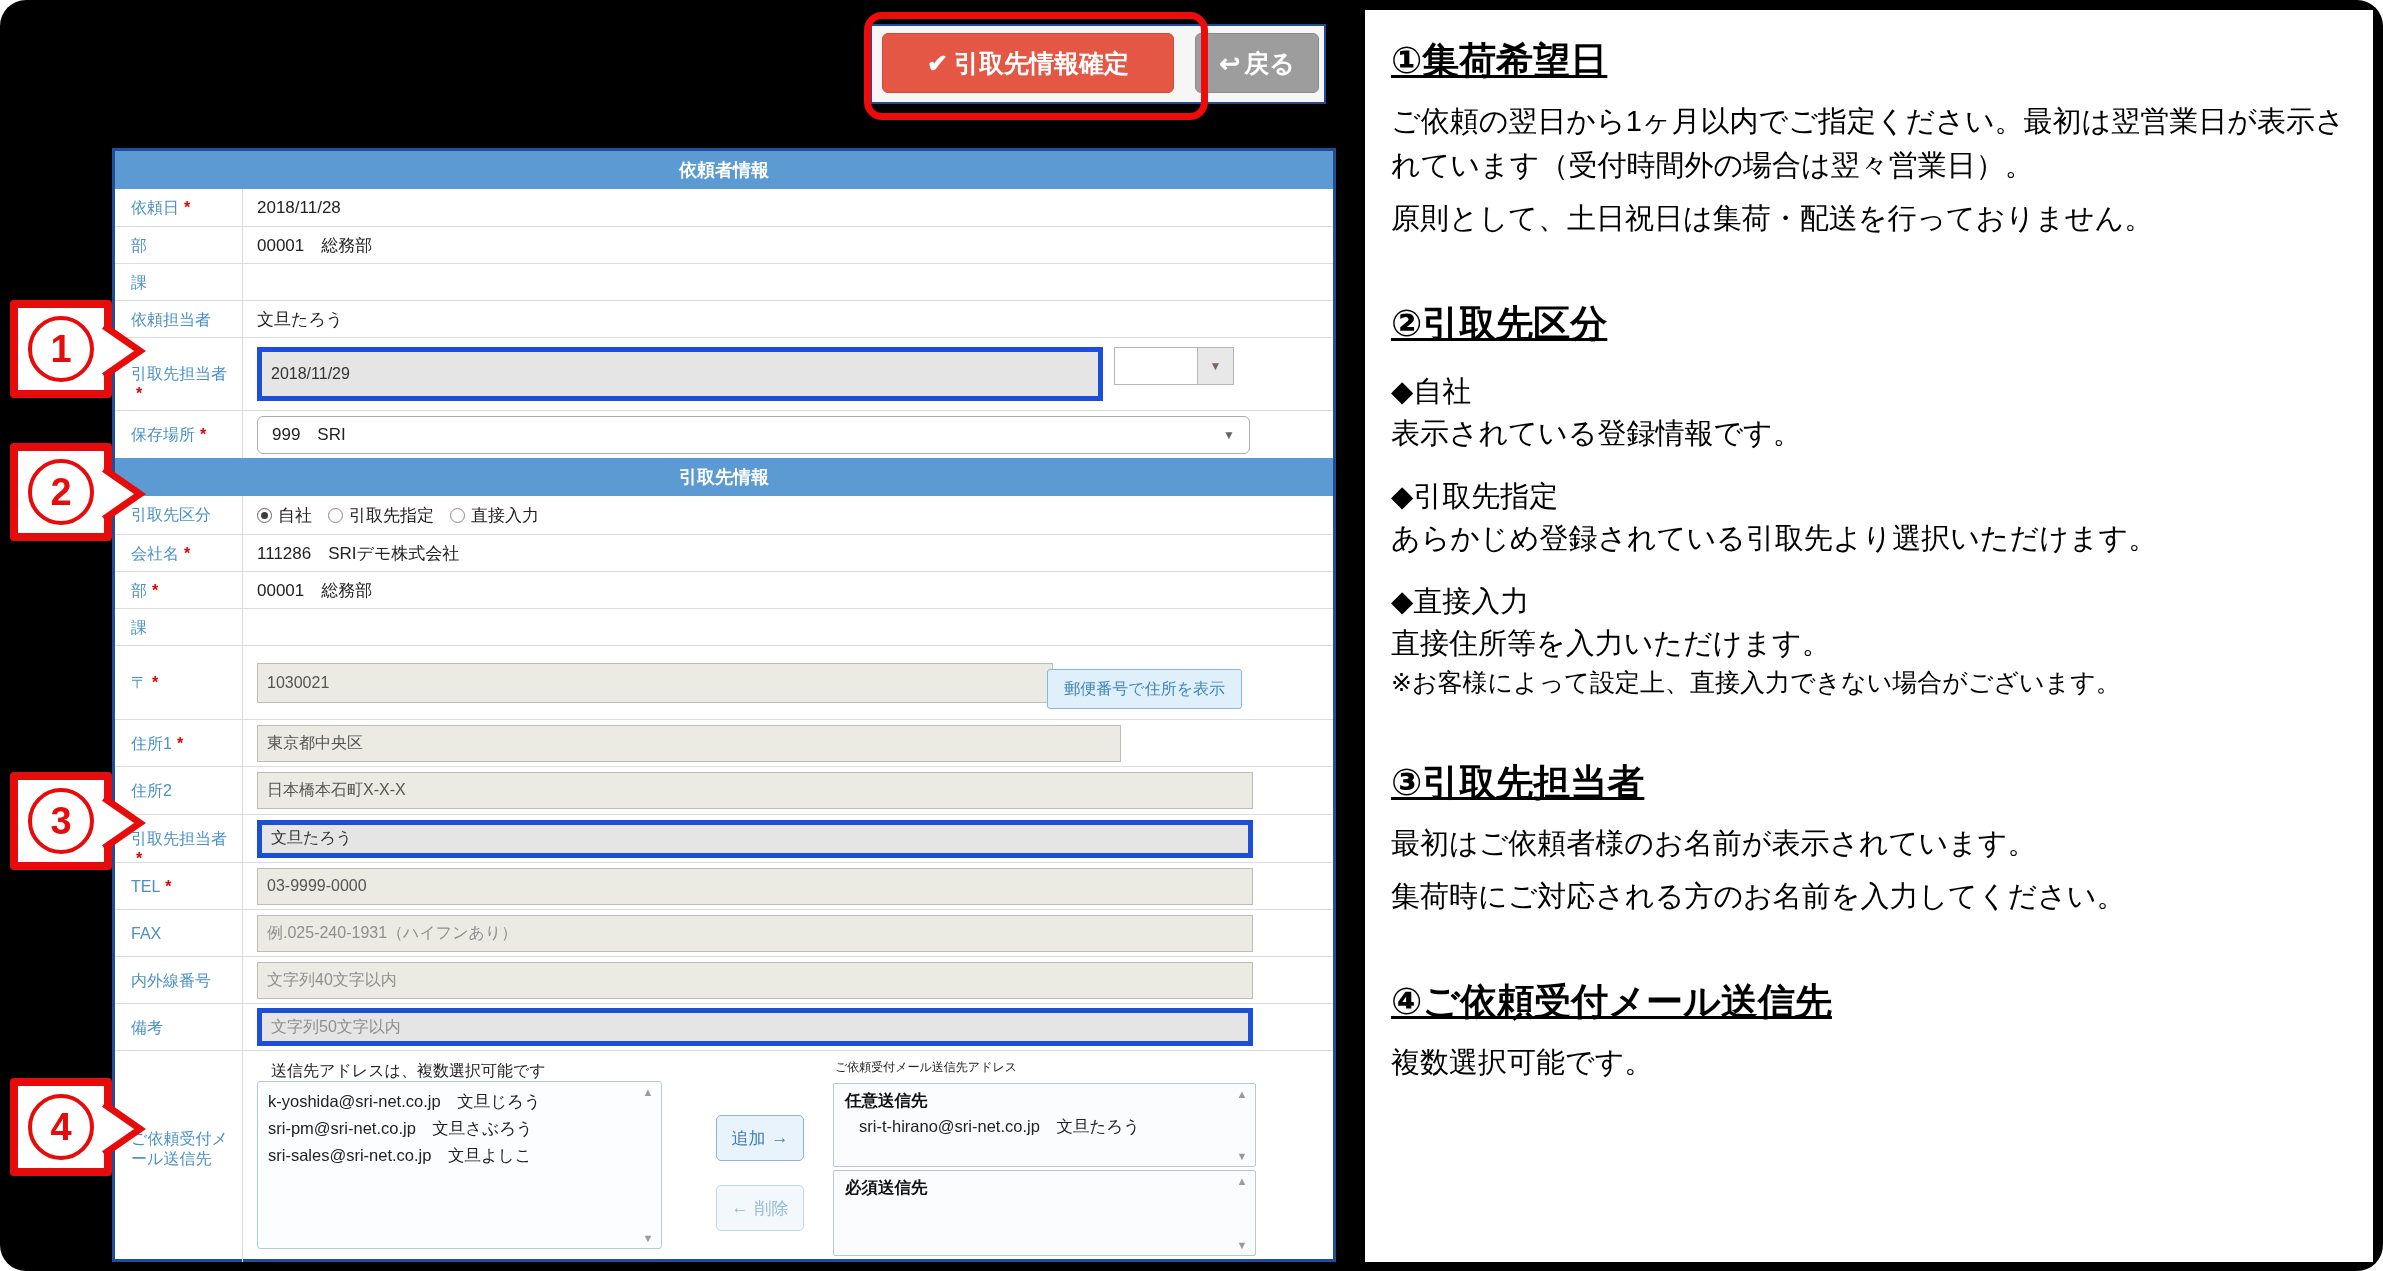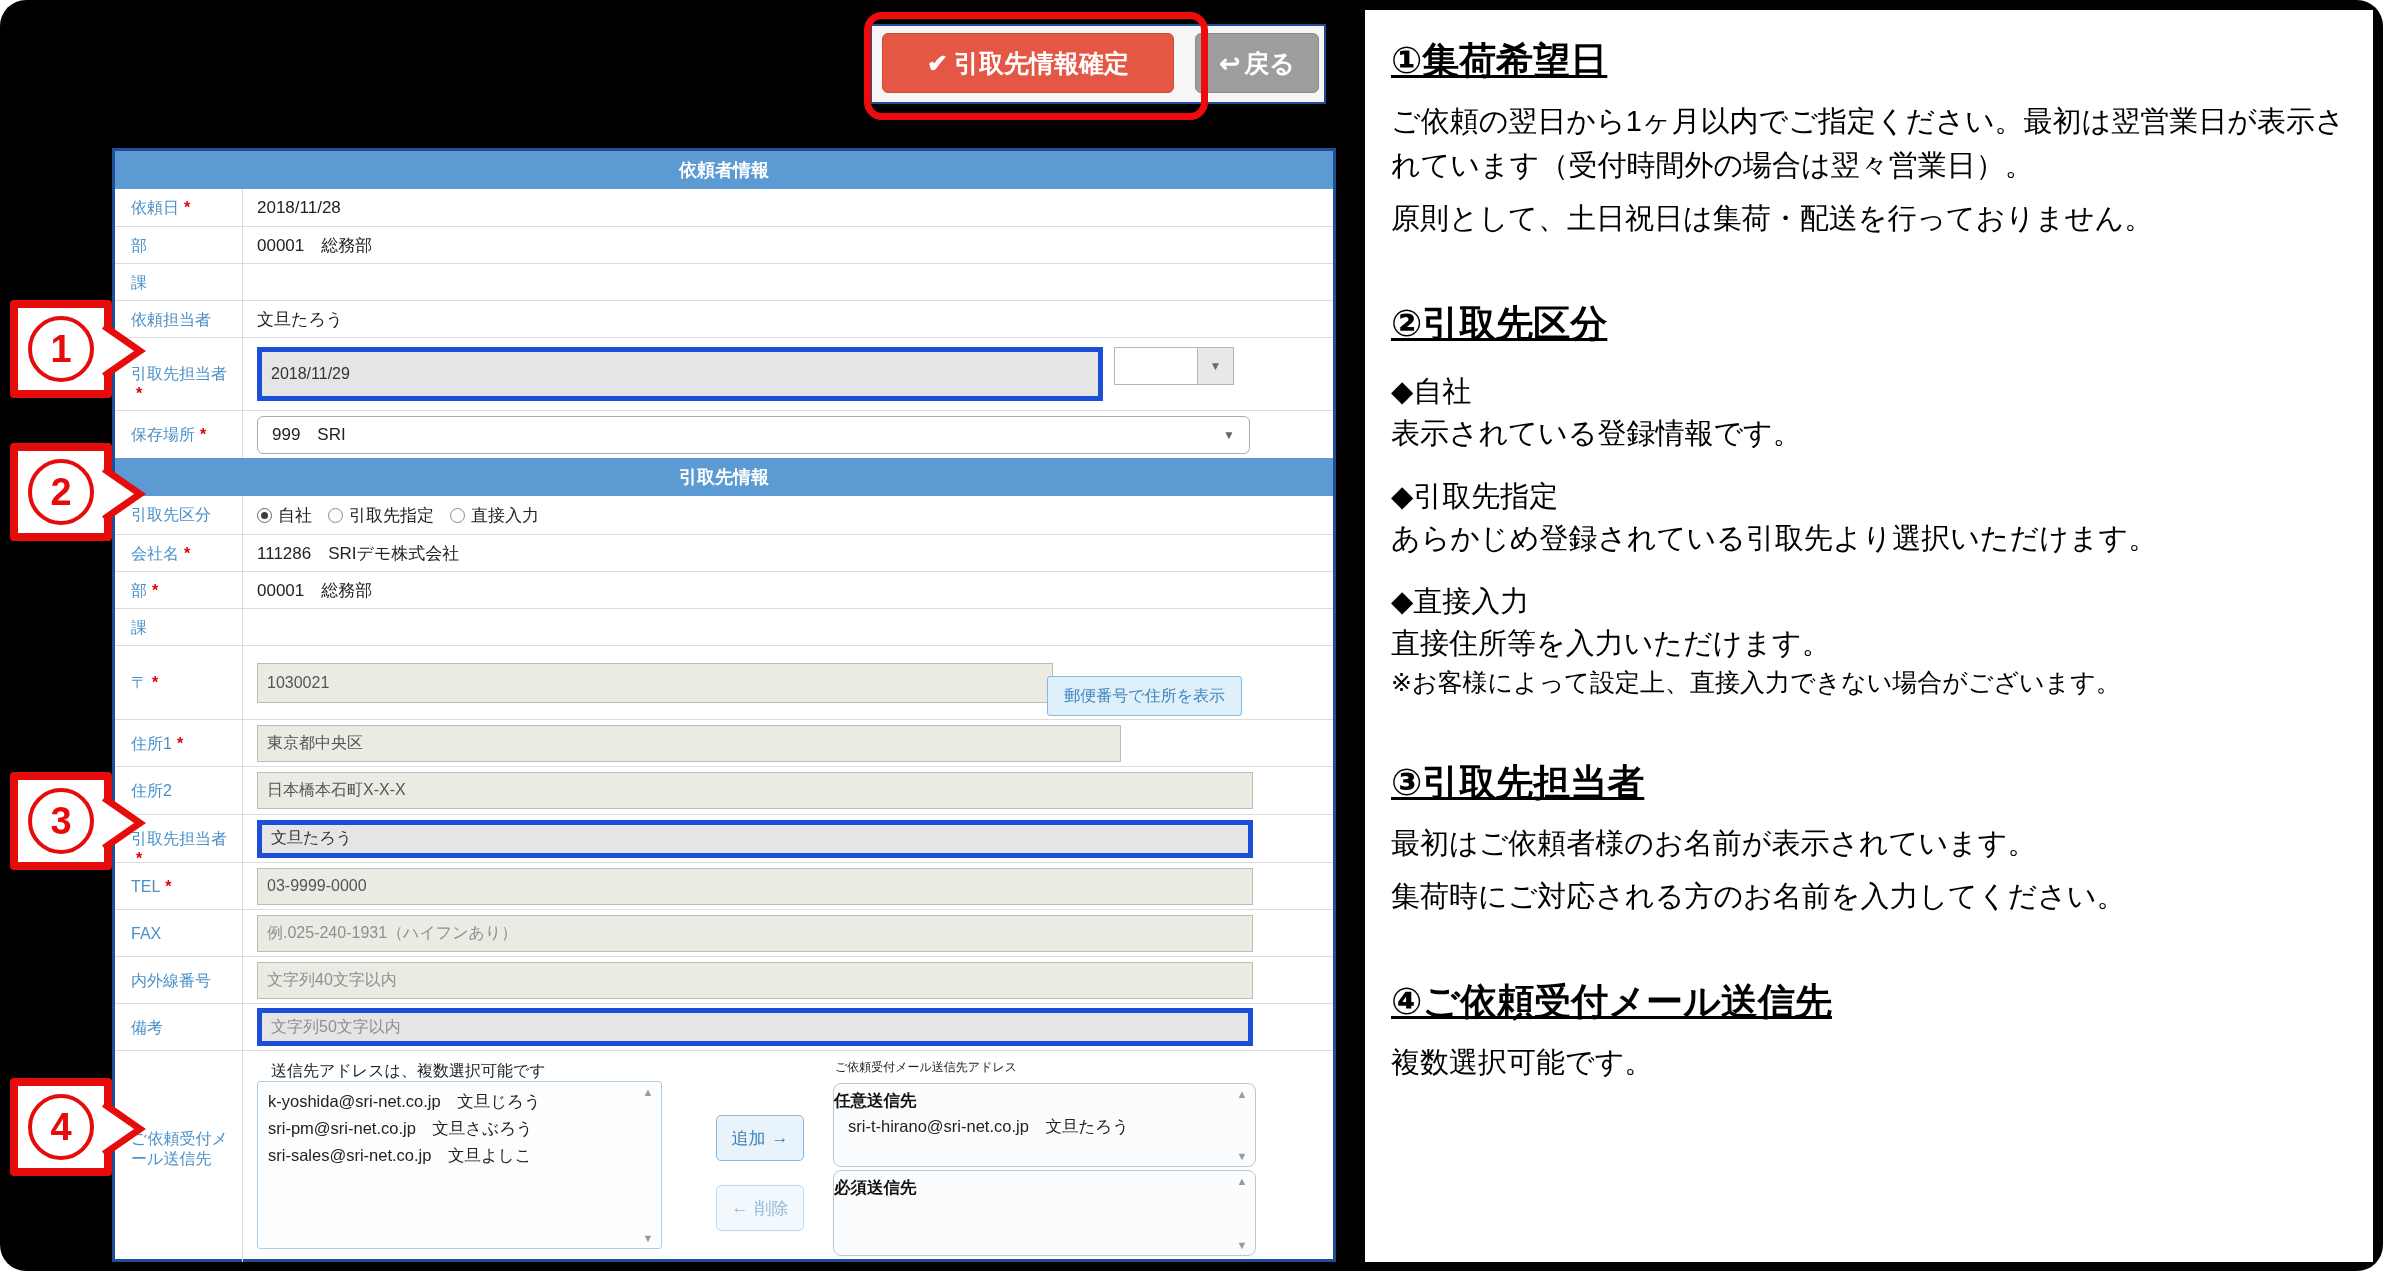--- a/index.html
+++ b/index.html
@@ -33,36 +33,36 @@
   .mini-box{width:84px;height:38px;background:#fff;border:1px solid #b5b5b5;box-sizing:border-box;}
   .mini-btn{width:36px;height:38px;background:#e8e8e8;border:1px solid #b5b5b5;border-left:none;box-sizing:border-box;
             display:flex;align-items:center;justify-content:center;color:#7a6a55;font-size:12px;}
   .select{width:993px;height:38px;border:1px solid #ababab;border-radius:6px;background:#fff;display:flex;
           align-items:center;padding:0 14px;box-sizing:border-box;position:relative;}
   .select .arrow{position:absolute;right:14px;color:#666;font-size:12px;}
   .radio{width:15px;height:15px;border-radius:50%;border:1px solid #8a8a8a;background:#fdfdfd;display:inline-block;box-sizing:border-box;}
   .radio.sel{border-color:#6a6a6a;}
   .radio.sel::after{content:'';display:block;width:7px;height:7px;background:#3c3c3c;border-radius:50%;margin:3px;}
   .rgroup{display:flex;align-items:center;gap:6px;margin-right:16px;}
-  .zipbtn{position:absolute;right:91px;top:30px;height:40px;padding:4px 16px;background:#dff0fb;border:1px solid #86b8e2;
+  .zipbtn{position:absolute;right:91px;top:23px;height:40px;padding:4px 16px;background:#dff0fb;border:1px solid #86b8e2;
           border-radius:3px;color:#3f83bd;font-size:16px;display:flex;align-items:center;cursor:pointer;}
 
   
   .mailrow .val{display:block;padding-top:6px;}
   .cap{font-size:16px;color:#222;margin:4px 0 4px 2px;}
   .listbox{position:absolute;left:14px;top:30px;width:405px;height:168px;background:#fcfdfe;border:1px solid #aecce8;
            border-radius:3px;padding:6px 30px 6px 10px;box-sizing:border-box;}
   .listbox .item{font-size:16.5px;line-height:27px;white-space:nowrap;}
   .rail{position:absolute;right:4px;top:4px;bottom:4px;width:18px;display:flex;flex-direction:column;justify-content:space-between;align-items:center;color:#9a9a9a;font-size:11px;}
   .xferbtn{position:absolute;left:473px;width:88px;height:46px;background:#e8f3fb;border:1px solid #88b6e0;border-radius:5px;
            color:#3c7fb8;font-size:17px;display:flex;align-items:center;justify-content:center;gap:6px;cursor:pointer;}
   .xferbtn.dim{opacity:.55;}
   .destcap{position:absolute;left:592px;top:8px;font-size:12px;color:#222;}
-  .destbox{position:absolute;left:590px;width:423px;background:#fbfcfd;border:1px solid #b9c7d2;border-radius:8px;
-           padding:6px 28px 4px 0;box-sizing:border-box;}
+  .destbox{position:absolute;left:590px;width:423px;background:#fbfcfd;border:1px solid #b9c7d2;border-radius:2px;
+           padding:6px 28px 4px 11px;box-sizing:border-box;}
   .destbox .ttl{font-weight:bold;font-size:16.5px;color:#111;}
   .destbox .item{font-size:16.5px;margin:4px 0 0 14px;white-space:nowrap;}
 
   
   .callout{position:absolute;left:10px;width:102px;height:98px;}
   .cbox{position:absolute;inset:0;background:#fff;border:8px solid #e60c0c;border-radius:4px;box-sizing:border-box;
         display:flex;align-items:center;justify-content:center;}
   .cnum{width:58px;height:58px;border:4px solid #e60c0c;border-radius:50%;color:#e60c0c;font-size:38px;font-weight:bold;
         display:flex;align-items:center;justify-content:center;}
   .cptr{position:absolute;left:92px;top:24px;}

